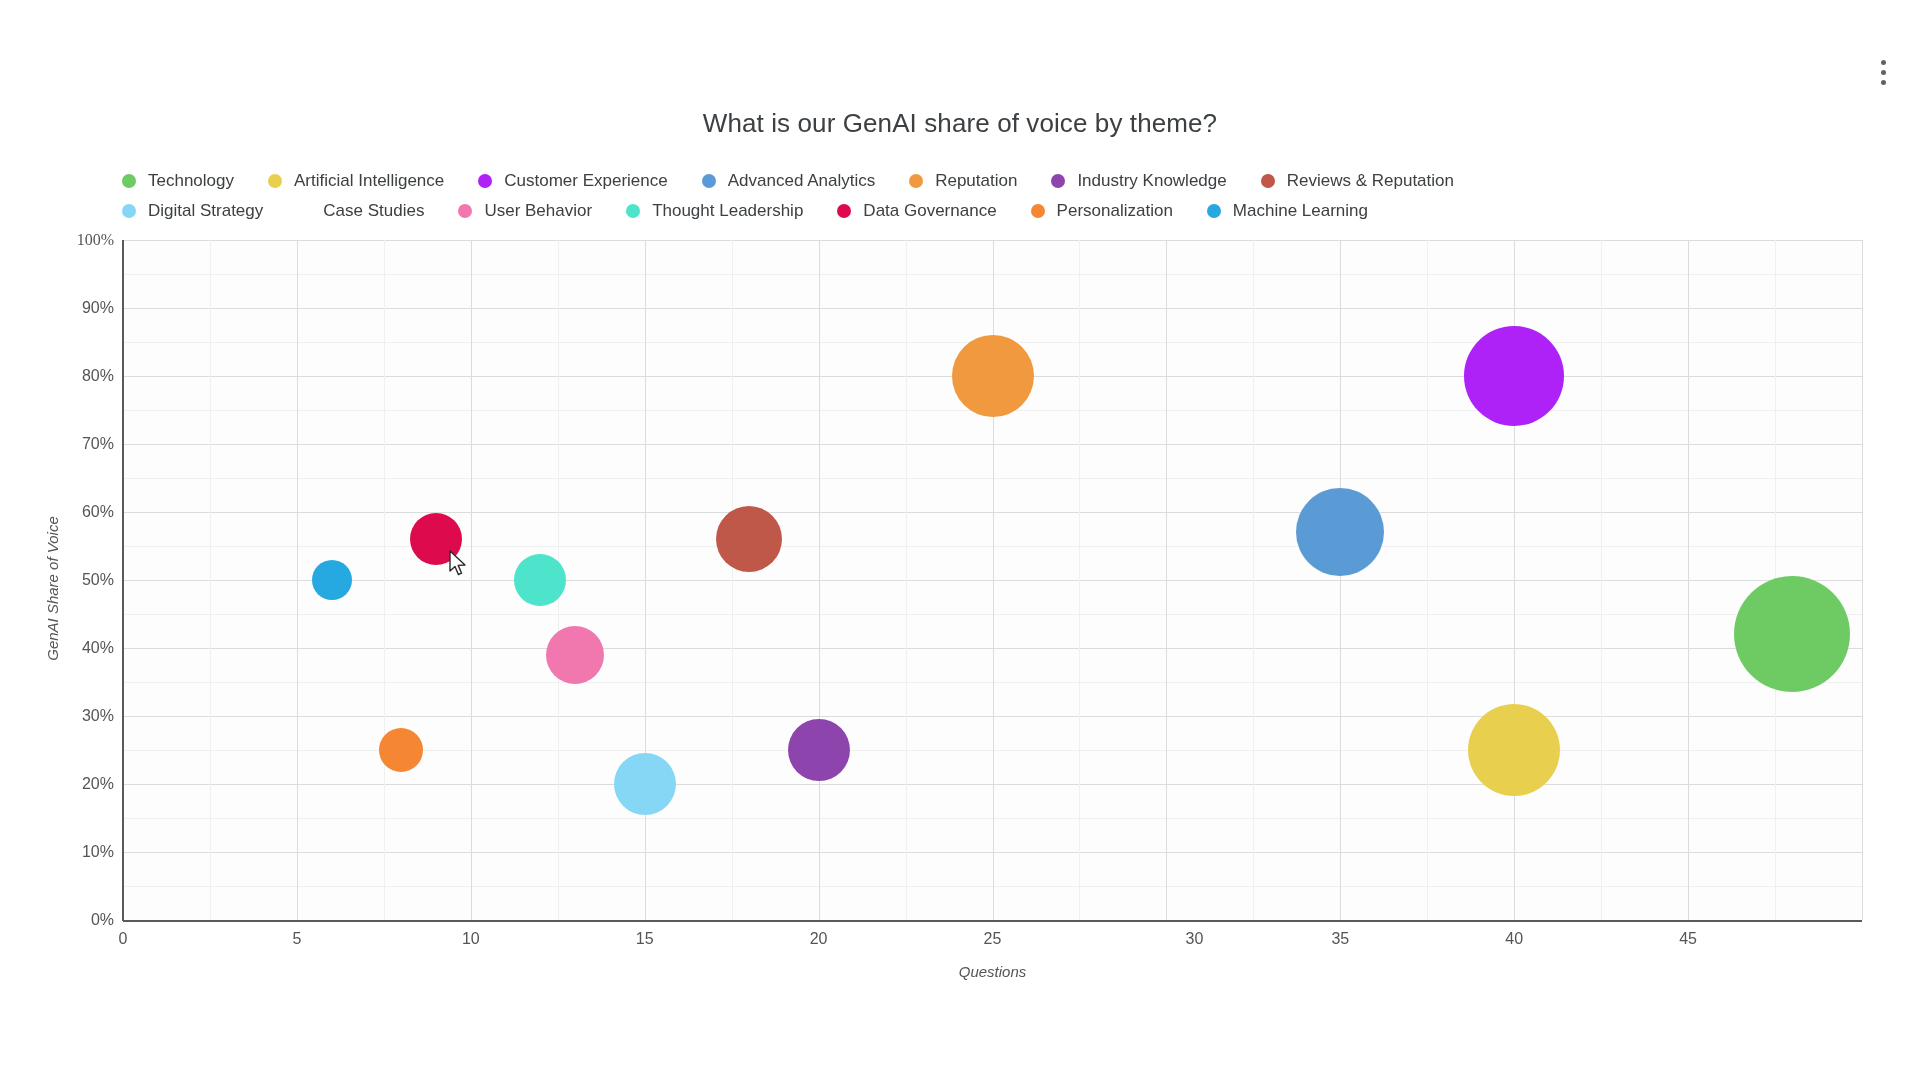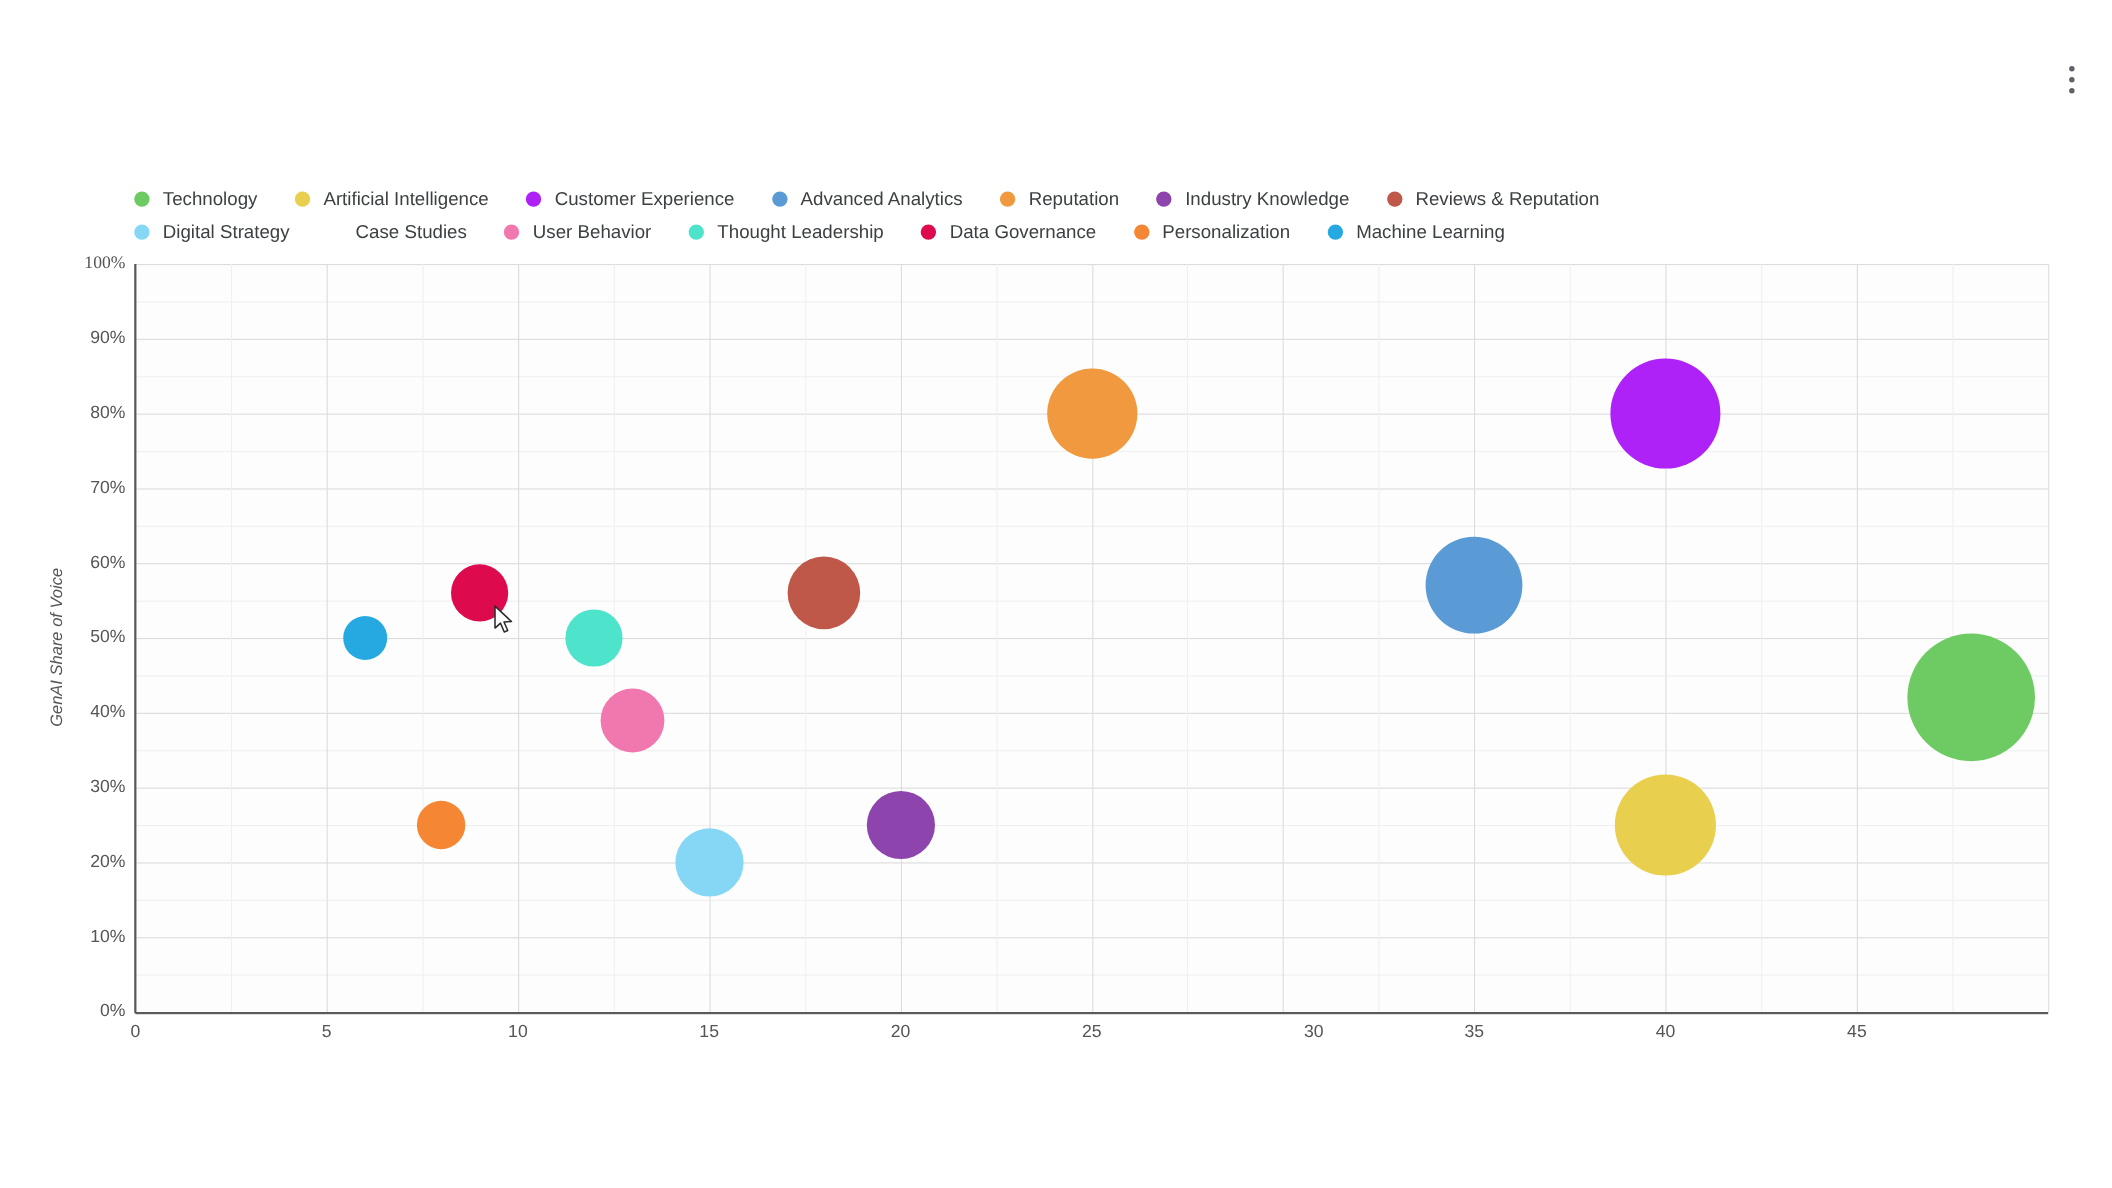--- a/index.html
+++ b/index.html
@@ -197,20 +197,21 @@
 <body>
 
 <div id="app">
 
   <div class="kebab">
     <i></i>
     <i></i>
     <i></i>
   </div>
 
+  <div class="chart-title">What is our GenAI share of voice by theme?</div>
 
   <div class="legend" id="legend-host">
       <div class="legend-row">
         <div class="legend-item">
           <span class="legend-dot" style="background: rgb(110, 203, 99);"></span>
           <span class="legend-label">Technology</span>
         </div>
         <div class="legend-item">
           <span class="legend-dot" style="background: rgb(232, 208, 78);"></span>
           <span class="legend-label">Artificial Intelligence</span>
@@ -349,19 +350,20 @@
         <div class="xtick" style="left: 521.7px;">15</div>
         <div class="xtick" style="left: 695.6px;">20</div>
         <div class="xtick" style="left: 869.5px;">25</div>
         <div class="xtick" style="left: 1043.4px; margin-left: 28px;">30</div>
         <div class="xtick" style="left: 1217.3px;">35</div>
         <div class="xtick" style="left: 1391.2px;">40</div>
         <div class="xtick" style="left: 1565.1px;">45</div>
         <div class="xtick" style="left: 1806px; font-family: Liberation Mono, monospace;">50</div>
       </div>
     <div class="ylabel">GenAI Share of Voice</div>
+    <div class="xlabel">Questions</div>
   </div>
 
   <svg class="cursor" id="mouse-cursor" viewBox="0 0 20 28" style="left: 448px; top: 550px;">
     <path d="M2,1 L2,21 L7,16.5 L10.4,24.5 L13.6,23.2 L10.2,15.4 L17,15 Z" fill="#ffffff" stroke="#2b2b2b" stroke-width="1.4" stroke-linejoin="round"></path>
   </svg>
 
 </div>
 
 </body></html>

